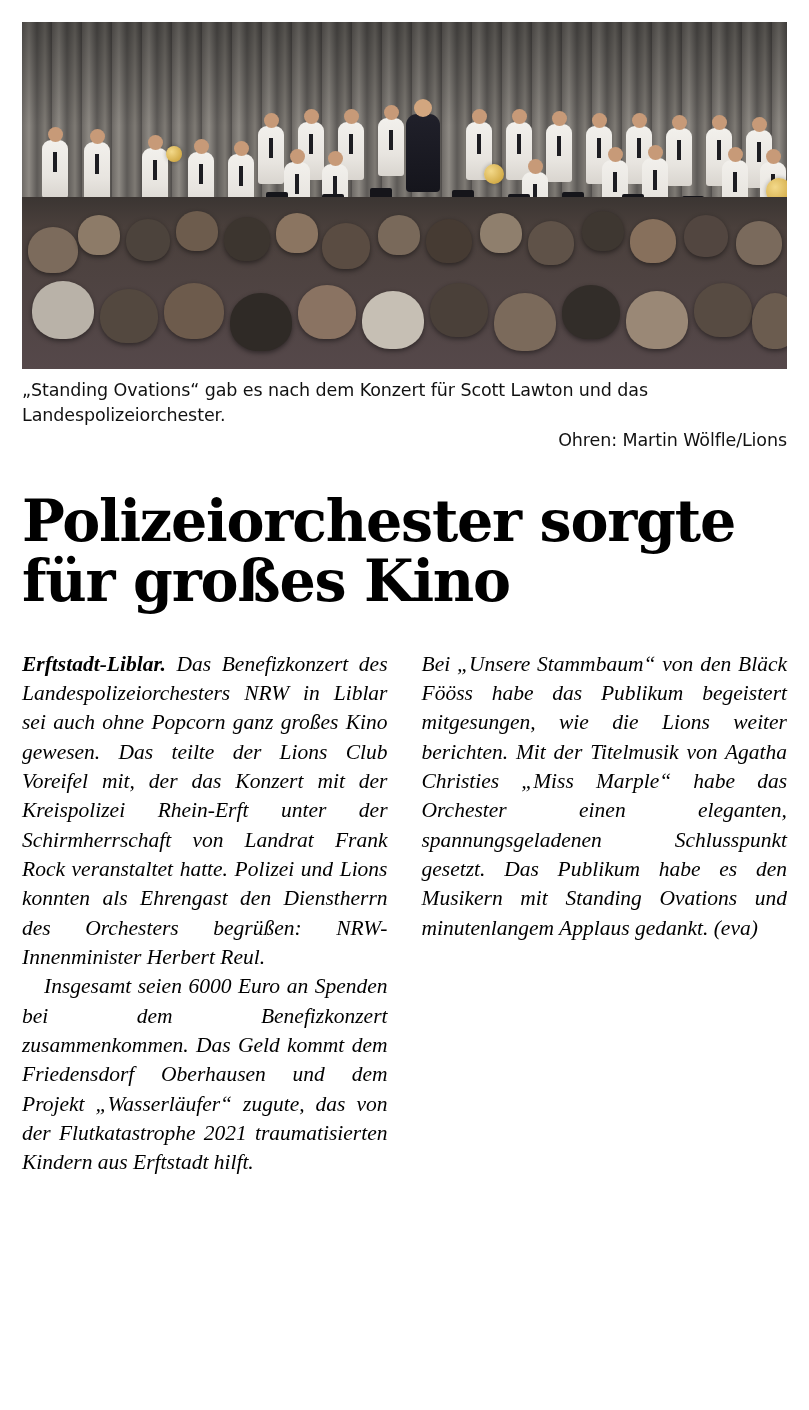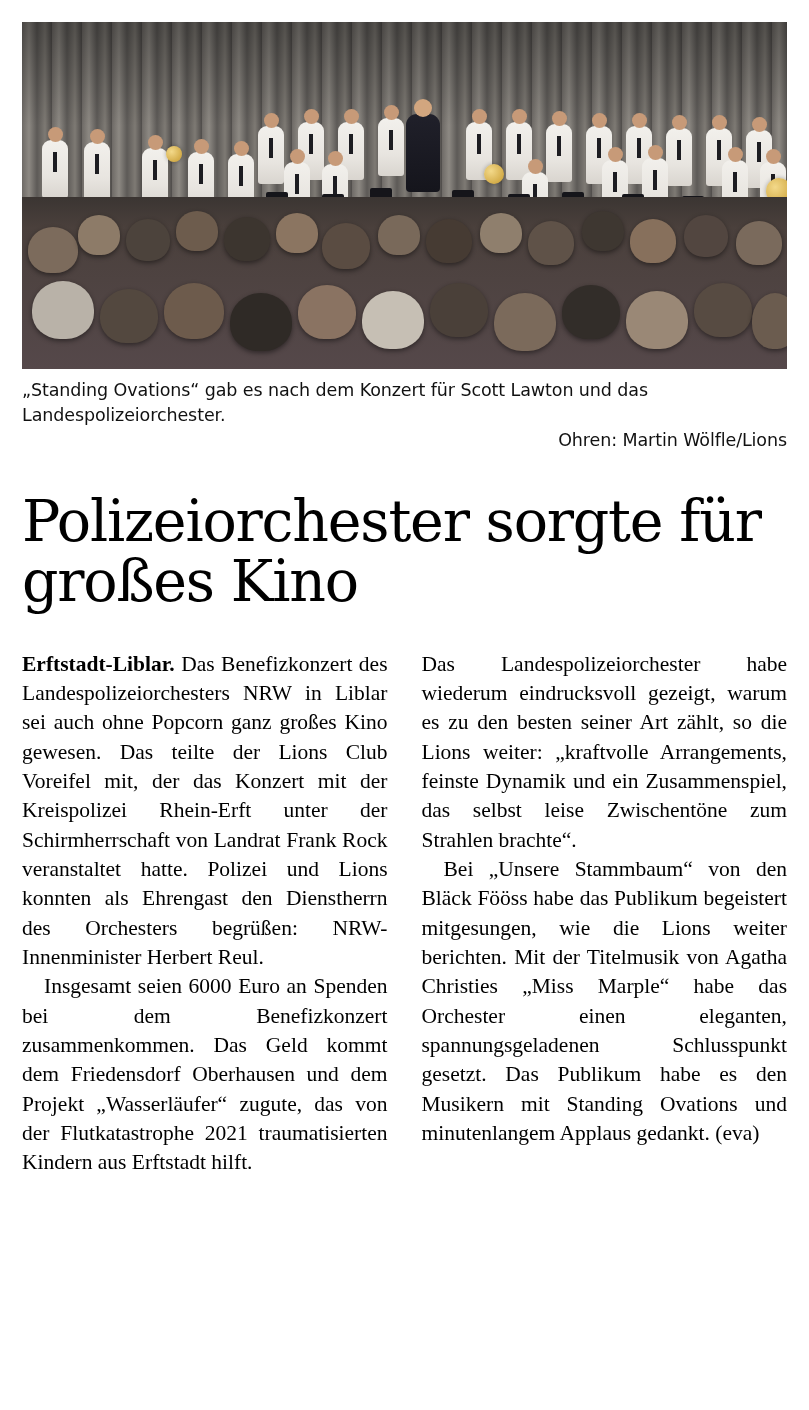--- a/index.html
+++ b/index.html
@@ -135,21 +135,21 @@
   }
   .caption .credit {
     display: block;
     text-align: right;
   }
 
   
   .headline {
     margin-top: 38px;
     font-family: "DejaVu Serif", serif;
-    font-weight: normal;
+    font-weight: bold;
     font-size: 57px;
     line-height: 1.06;
     letter-spacing: -1.2px;
     color: #000;
   }
   .subhead {
     margin-top: 22px;
     font-family: "Liberation Serif", serif;
     font-weight: bold;
     font-size: 28.5px;
@@ -170,20 +170,21 @@
     font-family: "Liberation Serif", serif;
     font-size: 21.5px;
     line-height: 1.365;
     text-align: justify;
     text-justify: inter-word;
     hyphens: manual;
     color: #000;
   }
   .col p {
     margin: 0;
+    font-style: italic;
   }
   .col p + p {
     text-indent: 22px;
   }
   .col .lead-in {
     font-weight: bold;
   }
 </style>
 </head>
 <body>
@@ -277,18 +278,17 @@
 
   <div class="columns">
     <div class="col">
       <p>
         <span class="lead-in">Erftstadt-Liblar.</span>
         <span>Das Benefizkonzert des Landespolizeiorchesters NRW in Liblar sei auch ohne Popcorn ganz großes Kino gewesen. Das teilte der Lions Club Voreifel mit, der das Konzert mit der Kreispolizei Rhein-Erft unter der Schirmherrschaft von Landrat Frank Rock veranstaltet hatte. Polizei und Lions konnten als Ehrengast den Dienstherrn des Orchesters begrüßen: NRW-Innenminister Herbert Reul.</span>
       </p>
       <p>Insgesamt seien 6000 Euro an Spenden bei dem Benefizkonzert zusammenkommen. Das Geld kommt dem Friedensdorf Oberhausen und dem Projekt „Wasserläufer“ zugute, das von der Flutkatastrophe 2021 traumatisierten Kindern aus Erftstadt hilft.</p>
     </div>
     <div class="col">
-      <p>Das Landespolizeiorchester habe wiederum eindrucksvoll gezeigt, warum es zu den besten seiner Art zählt, so die Lions weiter: „kraftvolle Arrangements, feinste Dynamik und ein Zusammenspiel, das selbst leise Zwischentöne zum Strahlen brachte“.</p>
       <p>Bei „Unsere Stammbaum“ von den Bläck Fööss habe das Publikum begeistert mitgesungen, wie die Lions weiter berichten. Mit der Titelmusik von Agatha Christies „Miss Marple“ habe das Orchester einen eleganten, spannungsgeladenen Schlusspunkt gesetzt. Das Publikum habe es den Musikern mit Standing Ovations und minutenlangem Applaus gedankt. (eva)</p>
     </div>
   </div>
 
 </div>
 
 </body></html>

